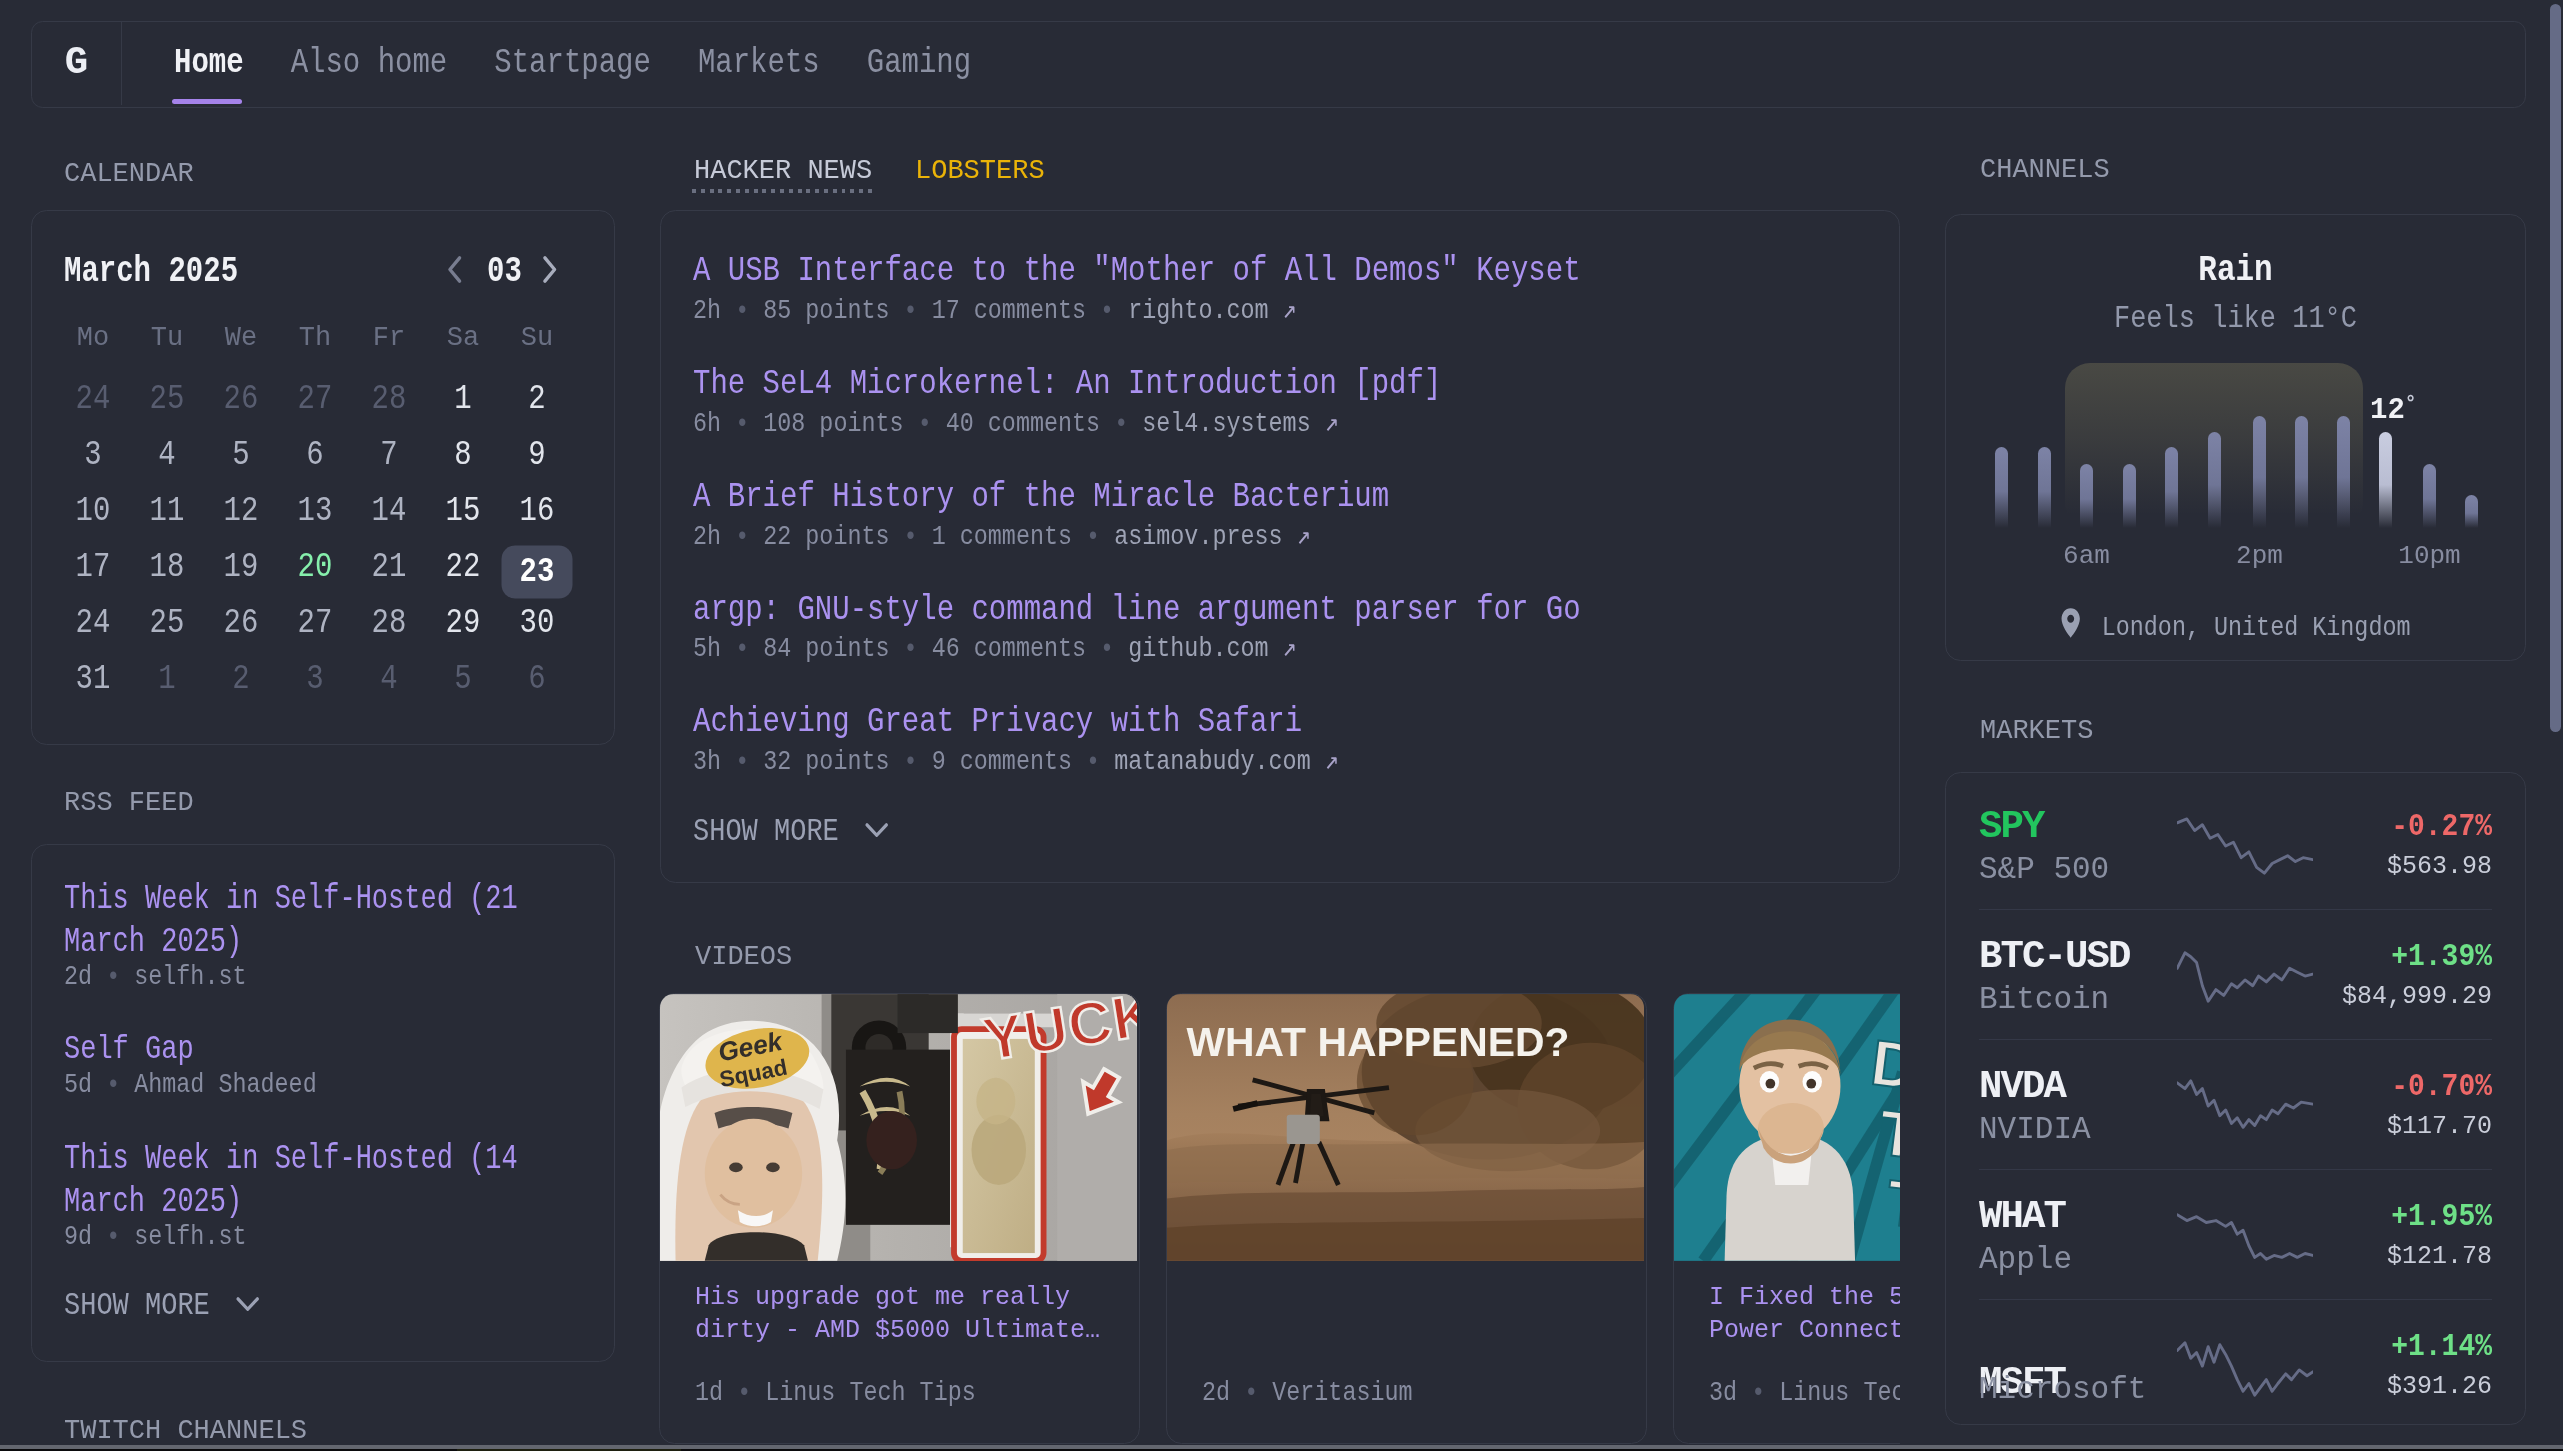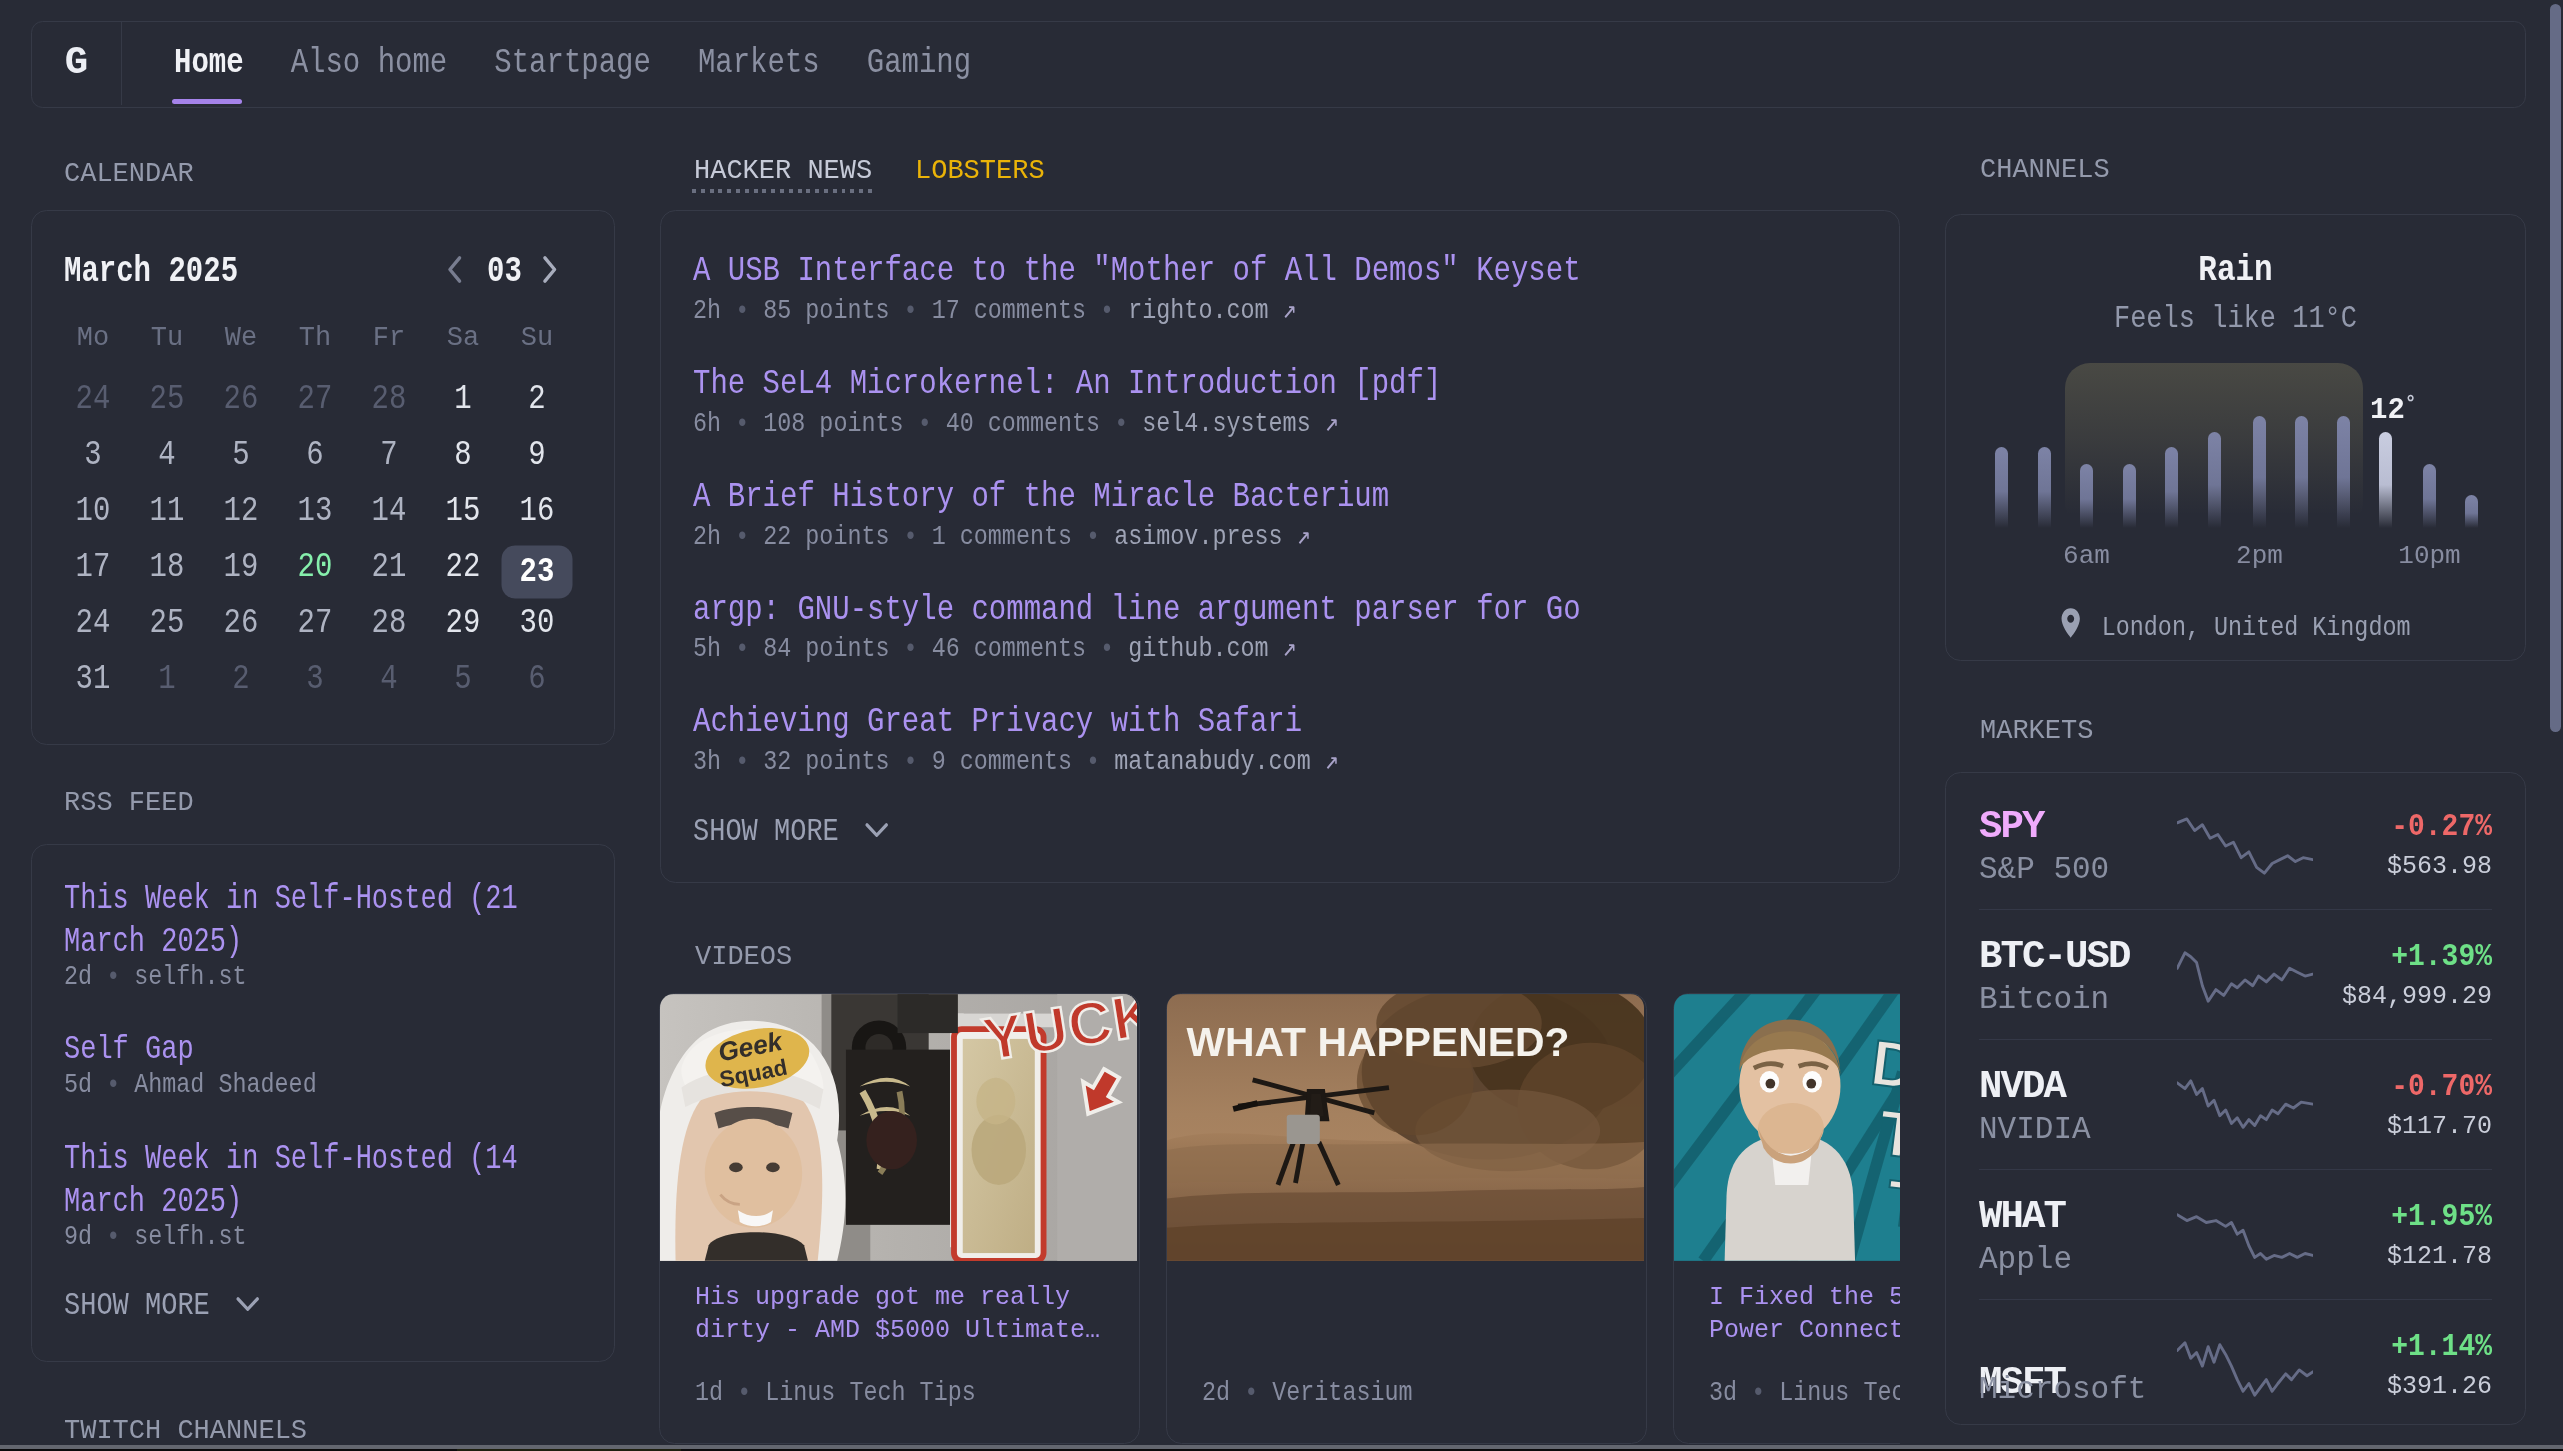--- a/index.html
+++ b/index.html
@@ -286,21 +286,21 @@
 <div style="position:absolute; left:426px; top:191px; width:117px; text-align:center; font-size:26px; color:#878ca0;">10pm</div>
 </div>
 <div class="abs" style="left:1945px; top:610px; width:581px; text-align:center; font-size:23.4px; color:#9aa0b2; transform:scaleY(1.2);"><svg width="21.4" height="27" viewBox="0 0 22 28" style="vertical-align:-3.9px; margin-right:5.8px;">
       <path d="M11 1 C5.5 1 1.5 5 1.5 10.2 C1.5 16 8 23.5 11 26.5 C14 23.5 20.5 16 20.5 10.2 C20.5 5 16.5 1 11 1 Z M11 13.6 C9 13.6 7.4 12 7.4 10.1 C7.4 8.2 9 6.6 11 6.6 C13 6.6 14.6 8.2 14.6 10.1 C14.6 12 13 13.6 11 13.6 Z" fill="#9aa0b2"></path>
     </svg> London, United Kingdom</div>
 
 <div class="label" style="left:1980px; top:716px;">MARKETS</div>
 <div class="box" style="left:1945px; top:772px; width:581px; height:653px;"></div>
 <div class="abs" id="markets" style="left:1979px; top:772px; width:513px;">
 <div style="position:relative; height:137px; ">
-  <div style="position:absolute; left:0; top:33px; font-size:39px; font-weight:bold; color:#f0abfc; letter-spacing:-1.9px;">SPY</div>
+  <div style="position:absolute; left:0; top:33px; font-size:39px; font-weight:bold; color:#22c55e; letter-spacing:-1.9px;">SPY</div>
   <div style="position:absolute; left:0; top:80px; font-size:31px; color:#8a90a2;">S&amp;P 500</div>
   <svg style="position:absolute; left:198px; top:45px;" width="136" height="62" viewBox="0 0 140 64" fill="none">
         <polyline points="0,6 10,2 18,14 26,8 34,22 42,18 50,30 58,26 66,42 74,36 82,52 90,58 98,48 106,44 114,40 122,46 130,42 140,44" stroke="#666c87" stroke-width="3" stroke-linejoin="round" stroke-linecap="round" fill="none"></polyline>
       </svg>
   <div style="position:absolute; right:0; top:39px; font-size:28px; font-weight:bold; color:#ee6868; transform:scaleY(1.15); transform-origin:right center;">-0.27%</div>
   <div style="position:absolute; right:0; top:80px; font-size:25px; color:#c9cdd9;">$563.98</div>
 </div>
 <div style="position:relative; height:130px; border-top:1.9px solid #343847; ">
   <div style="position:absolute; left:0; top:25px; font-size:39px; font-weight:bold; color:#eef0f5; letter-spacing:-1.9px;">BTC-USD</div>
   <div style="position:absolute; left:0; top:72px; font-size:31px; color:#8a90a2;">Bitcoin</div>

